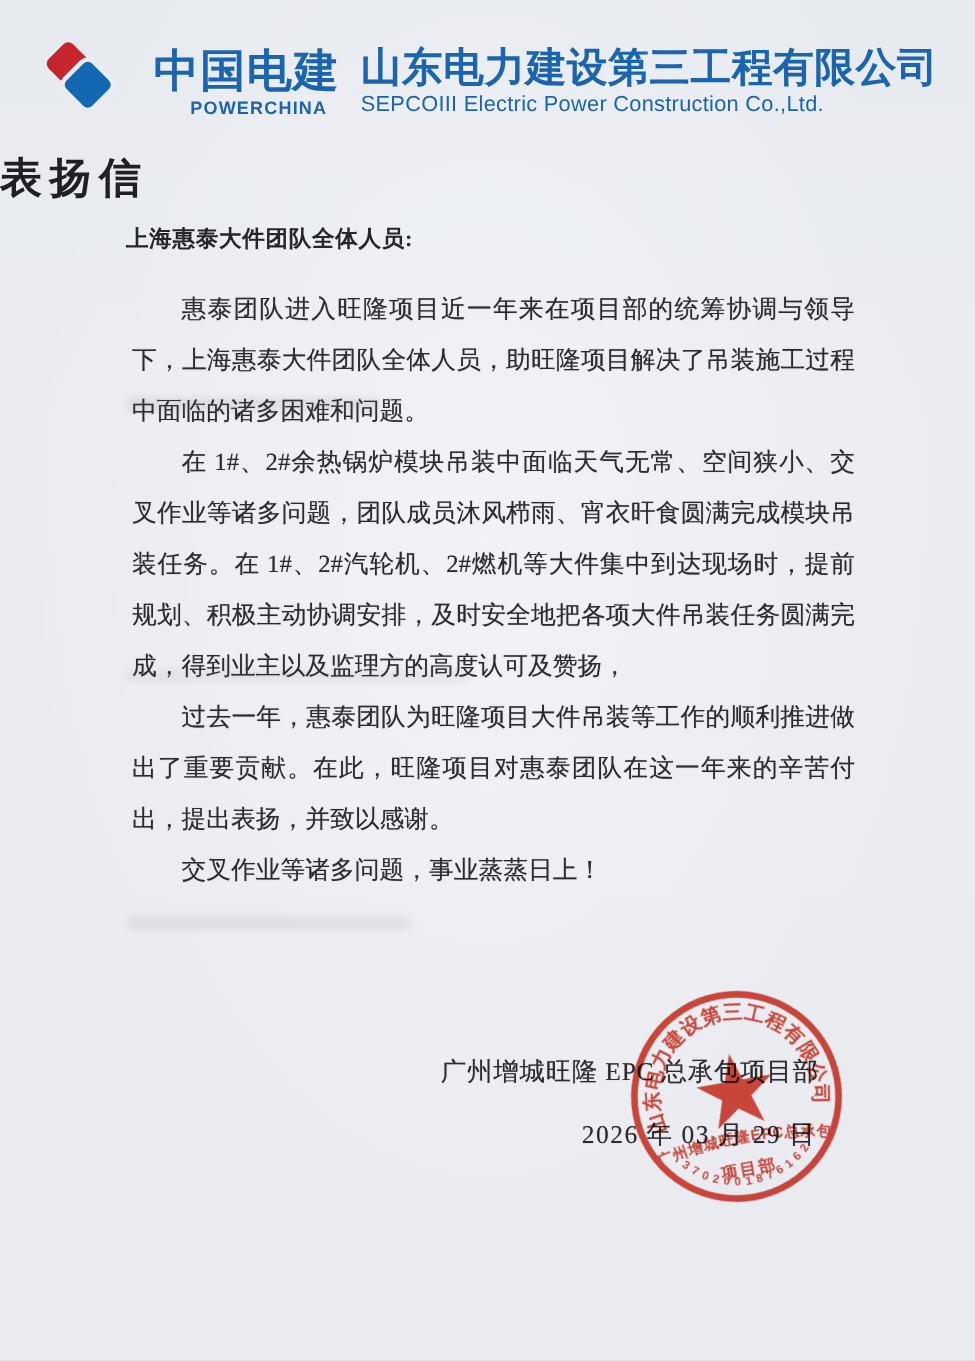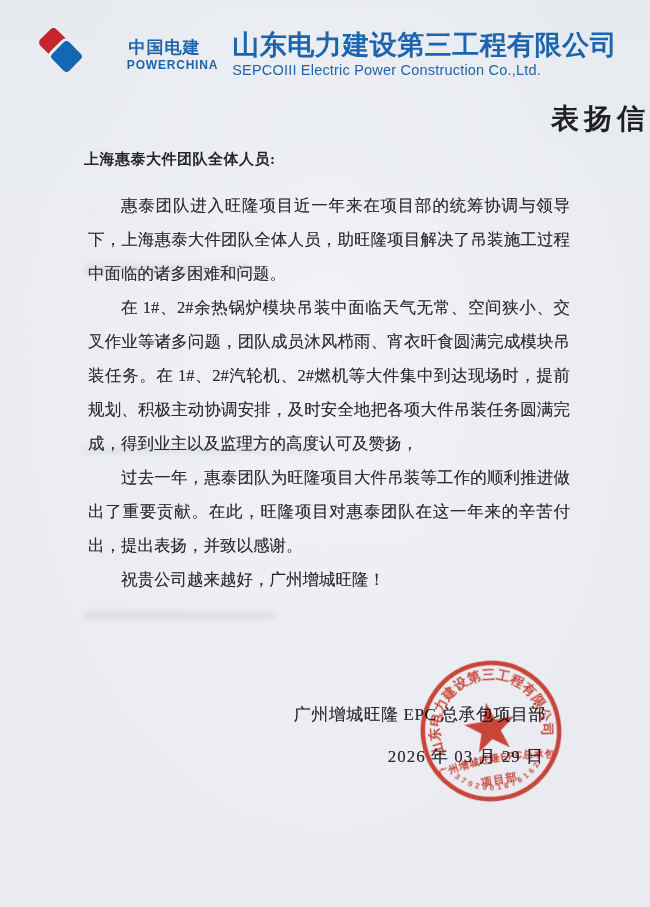--- a/index.html
+++ b/index.html
@@ -18,29 +18,29 @@
     color:#2b2b30;
   }
   
   .header{
     position:absolute;top:26px;left:0;width:100%;
     display:flex;justify-content:center;align-items:center;gap:12px;
     font-family:"Liberation Sans","DejaVu Sans",sans-serif;
   }
   .logo-mark{width:66px;height:58px;flex:0 0 auto;}
   .brand-block{display:flex;flex-direction:column;align-items:center;line-height:1;margin-right:2px;}
-  .brand-cn{font-size:17px;font-weight:bold;color:#1b64af;letter-spacing:1px;}
+  .brand-cn{font-size:30px;font-weight:bold;color:#1b64af;letter-spacing:1px;}
   .brand-en{font-size:12px;font-weight:bold;color:#1b64af;letter-spacing:0.8px;margin-top:3px;padding-left:16px;}
   .company-block{display:flex;flex-direction:column;line-height:1;}
   .company-cn{font-size:27px;font-weight:bold;color:#1b64af;letter-spacing:0.5px;}
   .company-en{font-size:14.5px;font-weight:normal;color:#1b64af;margin-top:4px;letter-spacing:0.2px;}
   
   .letter-title{
     position:absolute;top:100px;left:0;width:100%;
-    text-align:right;font-size:28px;font-weight:bold;
+    text-align:left;font-size:28px;font-weight:bold;
     letter-spacing:5px;color:#1f1f24;
   }
   .salutation{
     position:absolute;top:150px;left:84px;
     font-size:15px;font-weight:bold;color:#26262b;letter-spacing:0.5px;
   }
   .letter-body{
     position:absolute;top:189px;left:88px;width:482px;
     font-size:16.5px;line-height:34px;text-align:justify;
     color:#2b2b30;
@@ -95,21 +95,21 @@
   </div>
 
   <div class="letter-title">表扬信</div>
 
   <div class="salutation">上海惠泰大件团队全体人员:</div>
 
   <div class="letter-body">
     <p>惠泰团队进入旺隆项目近一年来在项目部的统筹协调与领导下，上海惠泰大件团队全体人员，助旺隆项目解决了吊装施工过程中面临的诸多困难和问题。</p>
     <p>在 1#、2#余热锅炉模块吊装中面临天气无常、空间狭小、交叉作业等诸多问题，团队成员沐风栉雨、宵衣旰食圆满完成模块吊装任务。在 1#、2#汽轮机、2#燃机等大件集中到达现场时，提前规划、积极主动协调安排，及时安全地把各项大件吊装任务圆满完成，得到业主以及监理方的高度认可及赞扬，</p>
     <p>过去一年，惠泰团队为旺隆项目大件吊装等工作的顺利推进做出了重要贡献。在此，旺隆项目对惠泰团队在这一年来的辛苦付出，提出表扬，并致以感谢。</p>
-    <p>祝贵公司越来越好，广州增城旺隆！</p>
+    <p>交叉作业等诸多问题，事业蒸蒸日上！</p>
   </div>
 
   <div class="signature">广州增城旺隆 EPC 总承包项目部</div>
   <div class="letter-date">2026 年 03 月 29 日</div>
 
   <div class="smudge smudge-1"></div>
   <div class="smudge smudge-2"></div>
   <div class="smudge smudge-3"></div>
 
   <svg class="stamp" viewBox="0 0 200 200" aria-hidden="true">

